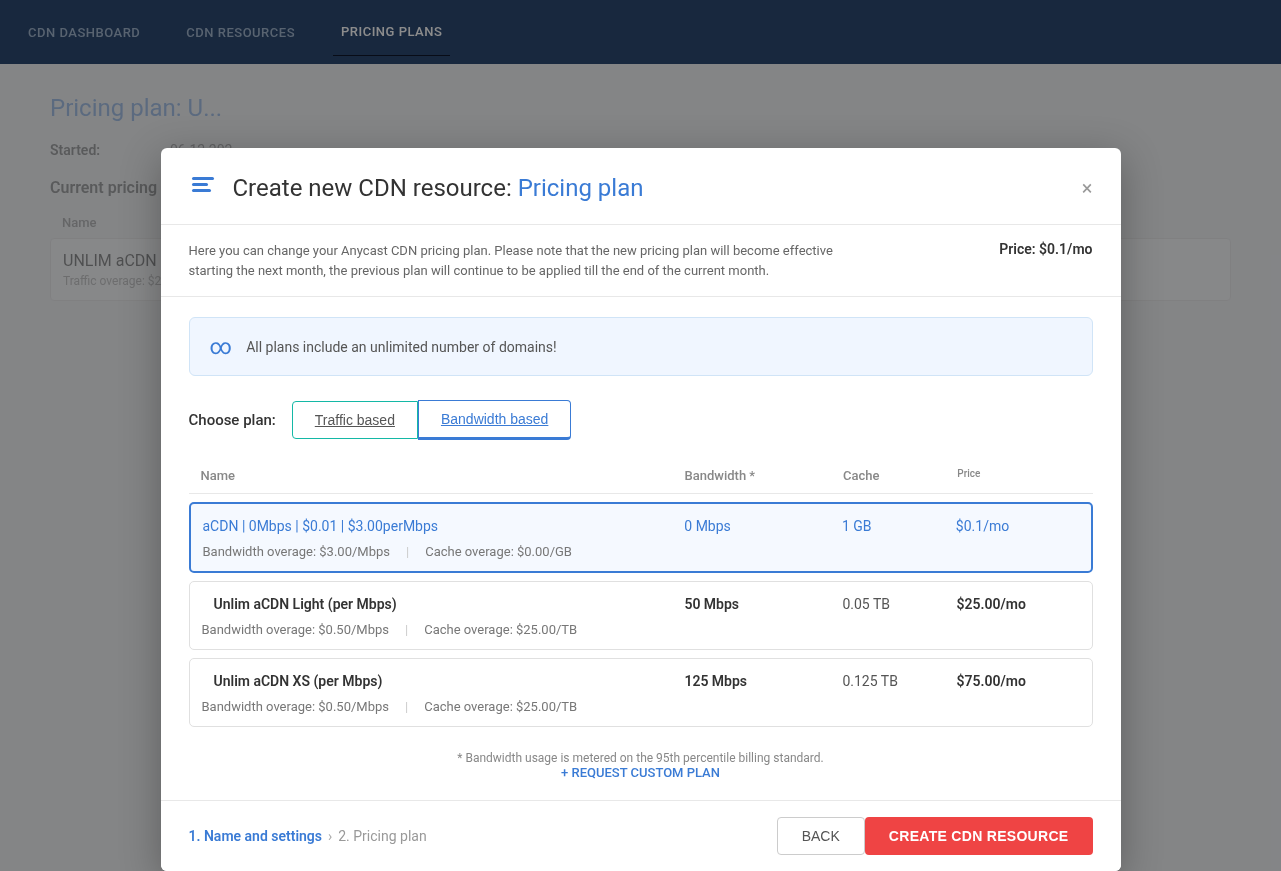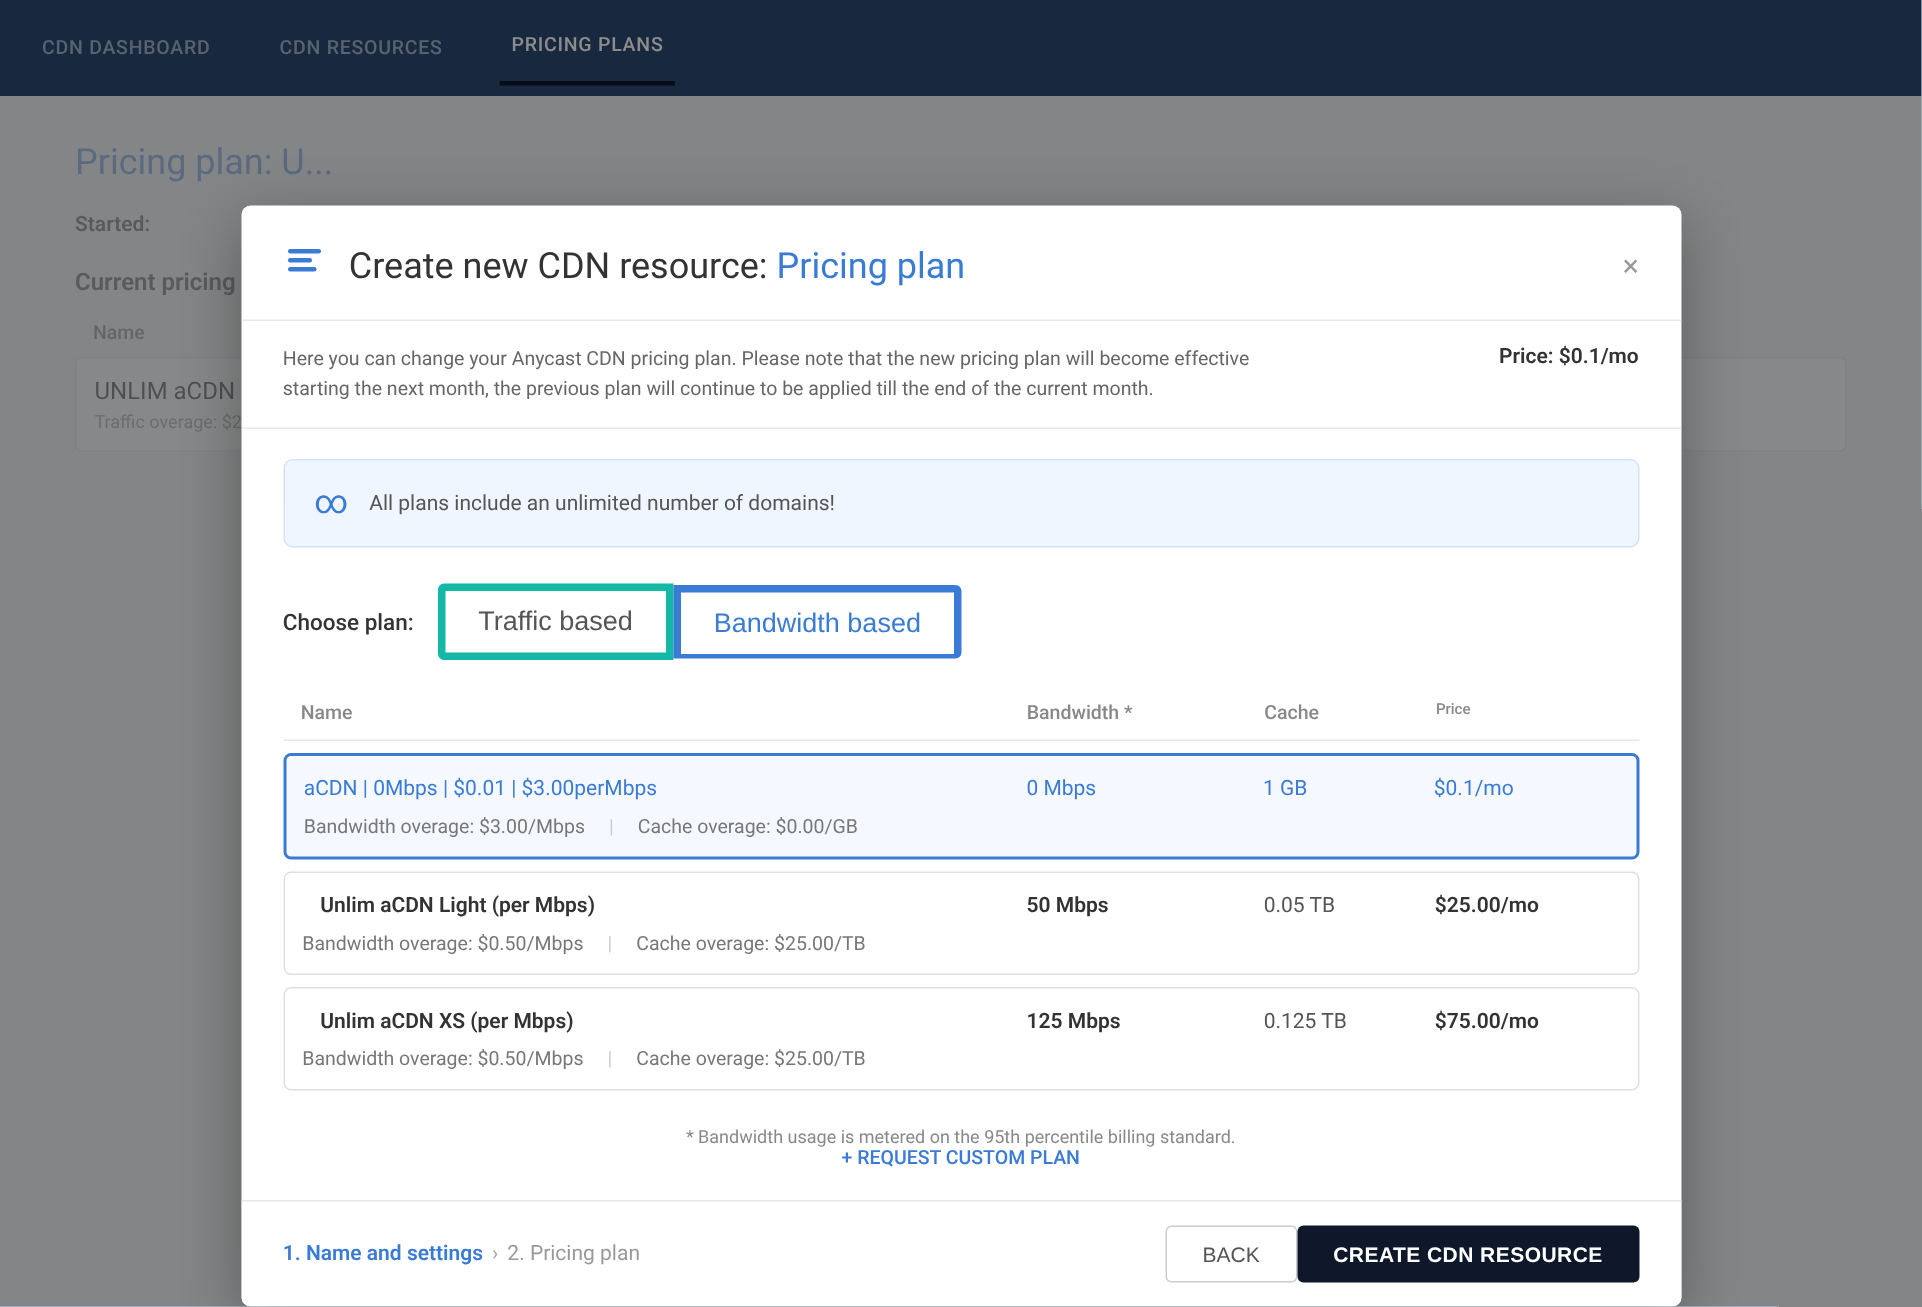--- a/index.html
+++ b/index.html
@@ -4,21 +4,21 @@
   <style>
     * { box-sizing: border-box; margin: 0; padding: 0; }
     body { font-family: -apple-system, BlinkMacSystemFont, 'Segoe UI', Roboto, sans-serif; background: #3a5a8a; width: 1281px; height: 871px; overflow: hidden; position: relative; }
 
     
     .bg-page { position: absolute; inset: 0; background: #f0f2f5; }
 
     
     .top-nav { background: #2c4a72; display: flex; align-items: center; height: 64px; padding: 0 20px; gap: 30px; }
     .nav-item { color: #a0b4cc; font-size: 13px; font-weight: 500; letter-spacing: 0.5px; text-transform: uppercase; cursor: pointer; padding: 16px 8px; }
-    .nav-item.active { color: #fff; border-bottom: 3px solid #0f172a; }
+    .nav-item.active { color: #fff; border-bottom: 1px solid #0f172a; }
 
     
     .bg-content { padding: 30px 50px; opacity: 0.4; }
     .bg-title { font-size: 24px; color: #333; margin-bottom: 20px; }
     .bg-title span { color: #3a7bd5; }
     .bg-row { display: flex; gap: 20px; margin-bottom: 15px; color: #555; font-size: 14px; }
     .bg-label { font-weight: 600; color: #333; width: 100px; }
     .bg-section-title { font-size: 16px; font-weight: 600; color: #333; margin: 20px 0 10px; }
     .bg-table-header { display: grid; grid-template-columns: 1fr 1fr; padding: 8px 12px; font-size: 13px; color: #666; font-weight: 500; }
     .bg-table-row { display: grid; grid-template-columns: 1fr 1fr; padding: 12px; background: #fff; border: 1px solid #e0e0e0; border-radius: 4px; }
@@ -46,21 +46,21 @@
     .modal-body { padding: 20px 28px; overflow-y: auto; flex: 1; }
 
     
     .info-banner { background: #f0f6ff; border: 1px solid #d0e4f7; border-radius: 6px; padding: 16px 20px; display: flex; align-items: center; gap: 14px; margin-bottom: 24px; }
     .info-banner-icon { color: #3a7bd5; font-size: 22px; }
     .info-banner-text { font-size: 14px; color: #555; }
 
     
     .plan-chooser { display: flex; align-items: center; gap: 0; margin-bottom: 20px; }
     .choose-label { font-size: 15px; color: #333; font-weight: 500; margin-right: 16px; }
-    .tab-btn { padding: 10px 22px; font-size: 18px; cursor: pointer; border: 5px solid #14b8a6; background: #fff; color: #555; transition: all 0.15s; }
+    .tab-btn { padding: 10px 22px; font-size: 14px; cursor: pointer; border: 1px solid #14b8a6; background: #fff; color: #555; transition: all 0.15s; text-decoration: underline; }
     .tab-btn:first-of-type { border-radius: 4px 0 0 4px; }
     .tab-btn:last-of-type { border-radius: 0 4px 4px 0; }
     .tab-btn.active { background: #fff; color: #3a7bd5; border-color: #3a7bd5; font-weight: 500; border-bottom: 3px solid #3a7bd5; }
 
     
     .plan-row-wrapper { margin-bottom: 8px; border: 1px solid #e0e0e0; border-radius: 5px; overflow: hidden; }
     .plan-row-wrapper.selected { border: 2px solid #3a7bd5; background: #f5f9ff; }
     .plan-row-main { display: grid; grid-template-columns: 55% 18% 13% 14%; padding: 14px 12px 10px; cursor: pointer; }
     .plan-row-name { font-size: 14px; }
     .plan-row-name.blue { color: #3a7bd5; }
@@ -83,21 +83,21 @@
 
     
     .modal-footer { display: flex; align-items: center; justify-content: space-between; padding: 16px 28px; border-top: 1px solid #e8e8e8; background: #fff; }
     .breadcrumb { display: flex; align-items: center; gap: 6px; font-size: 14px; }
     .breadcrumb-step { color: #3a7bd5; cursor: pointer; }
     .breadcrumb-step.active { font-weight: 600; }
     .breadcrumb-sep { color: #aaa; }
     .breadcrumb-step.inactive { color: #999; }
     .footer-btns { display: flex; }
     .btn-back { padding: 10px 24px; border: 1px solid #ccc; background: #fff; color: #555; font-size: 14px; cursor: pointer; border-radius: 4px; font-weight: 500; }
-    .btn-create { padding: 10px 24px; background: #0f172a; color: #fff; font-size: 14px; cursor: pointer; border: none; border-radius: 4px; font-weight: 600; letter-spacing: 0.3px; }
+    .btn-create { padding: 10px 24px; background: #ef4444; color: #fff; font-size: 14px; cursor: pointer; border: none; border-radius: 4px; font-weight: 600; letter-spacing: 0.3px; }
   </style>
 </head>
 <body>
 
 <div class="bg-page">
 
   <nav class="top-nav">
     <div class="nav-item">CDN DASHBOARD</div>
     <div class="nav-item">CDN RESOURCES</div>
     <div class="nav-item active">PRICING PLANS</div>

